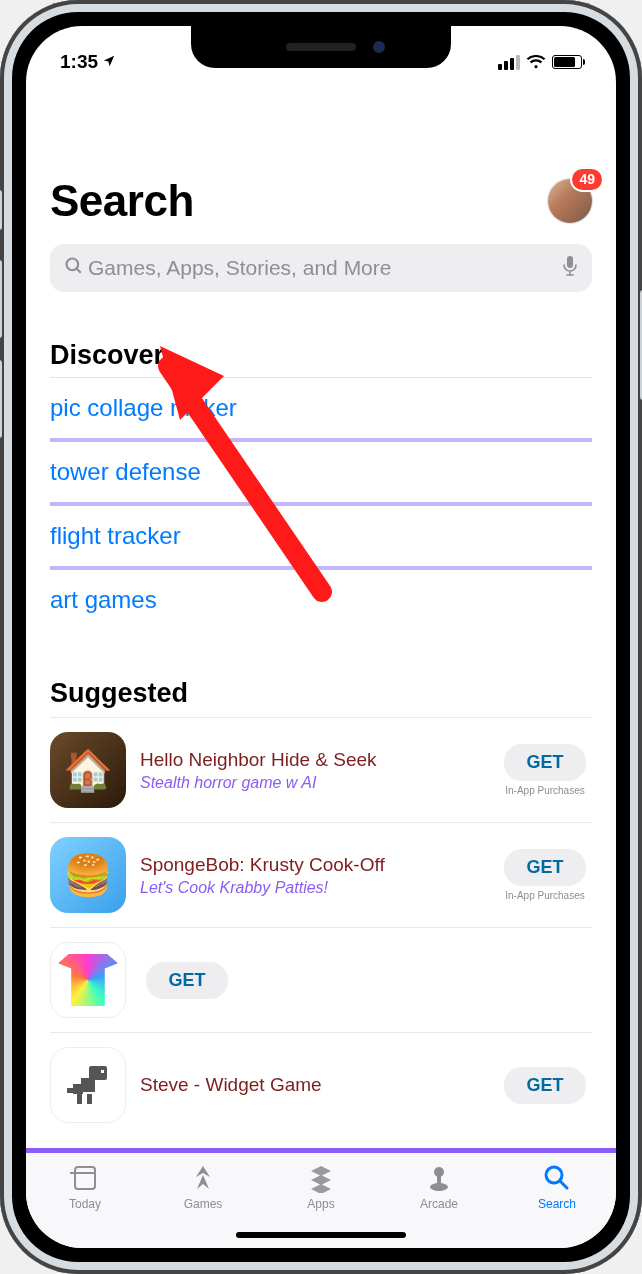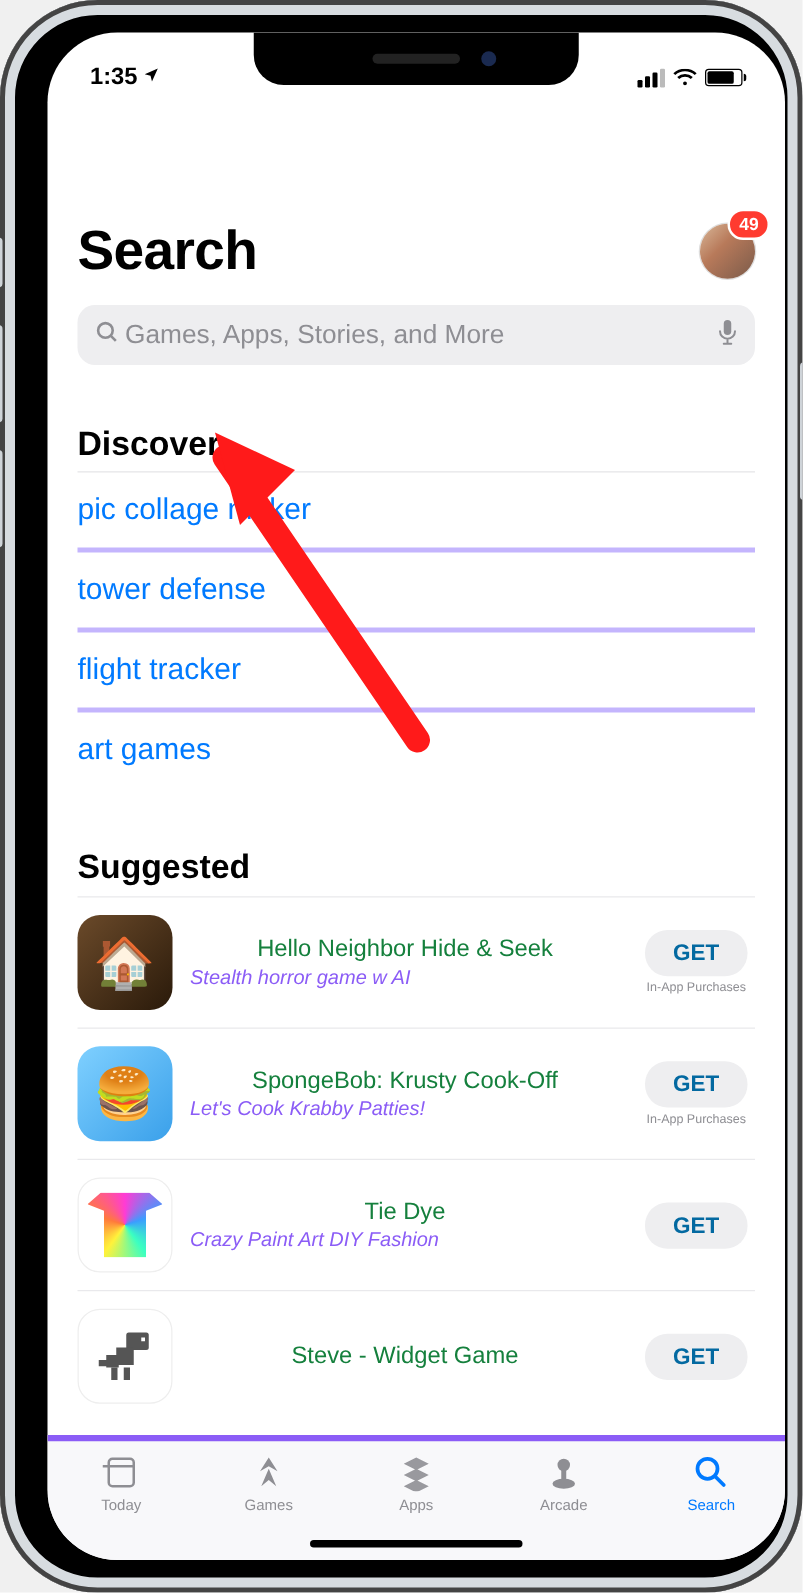--- a/index.html
+++ b/index.html
@@ -24,21 +24,20 @@
   }
   .screen {
     width: 100%;
     height: 100%;
     background: #fff;
     border-radius: 56px;
     overflow: hidden;
     position: relative;
     display: flex;
     flex-direction: column;
-    margin-left: 12px;
   }
   .notch {
     position: absolute;
     top: 0;
     left: 50%;
     transform: translateX(-50%);
     width: 260px;
     height: 42px;
     background: #000;
     border-bottom-left-radius: 24px;
@@ -136,21 +135,21 @@
   }
   .app-row:first-child{border-top:1px solid #e9e9ec;}
   .app-icon{
     width:76px;height:76px;border-radius:18px;flex-shrink:0;
     background:#ddd;
     display:flex;align-items:center;justify-content:center;
     overflow:hidden;
     font-size:40px;
   }
   .app-text{flex:1;min-width:0;}
-  .app-name{font-size:19px;font-weight:500;color:#15803d;line-height:1.25;text-align:center;}
+  .app-name{font-size:19px;font-weight:500;color:#7f1d1d;line-height:1.25;}
   .app-sub{font-size:16px;color:#8b5cf6;margin-top:2px;font-style:italic;}
   .get-col{display:flex;flex-direction:column;align-items:center;gap:4px;min-width:94px;}
   .get-btn{
     background:#eeeef0;color:#0369a1;font-weight:700;font-size:18px;
     border:none;border-radius:18px;padding:8px 22px;min-width:80px;
   }
   .iap{font-size:10px;color:#8e8e93;}
   .tab-bar{
     height:100px;
     background:rgba(248,248,250,0.94);
@@ -303,24 +302,20 @@
           <div class="get-col">
             <button class="get-btn">GET</button>
             <span class="iap">In-App Purchases</span>
           </div>
         </div>
 
         <div class="app-row">
           <div class="app-icon ic3">
               <div class="tiedye"></div>
             </div>
-          <div class="app-text">
-            <div class="app-name">Tie Dye</div>
-            <div class="app-sub">Crazy Paint Art DIY Fashion</div>
-          </div>
           <div class="get-col">
             <button class="get-btn">GET</button>
           </div>
         </div>
 
         <div class="app-row">
           <div class="app-icon ic4 dino">
             <svg width="50" height="50" viewBox="0 0 50 50">
                 <g fill="#555">
                   <rect x="26" y="6" width="18" height="14" rx="2"></rect>

